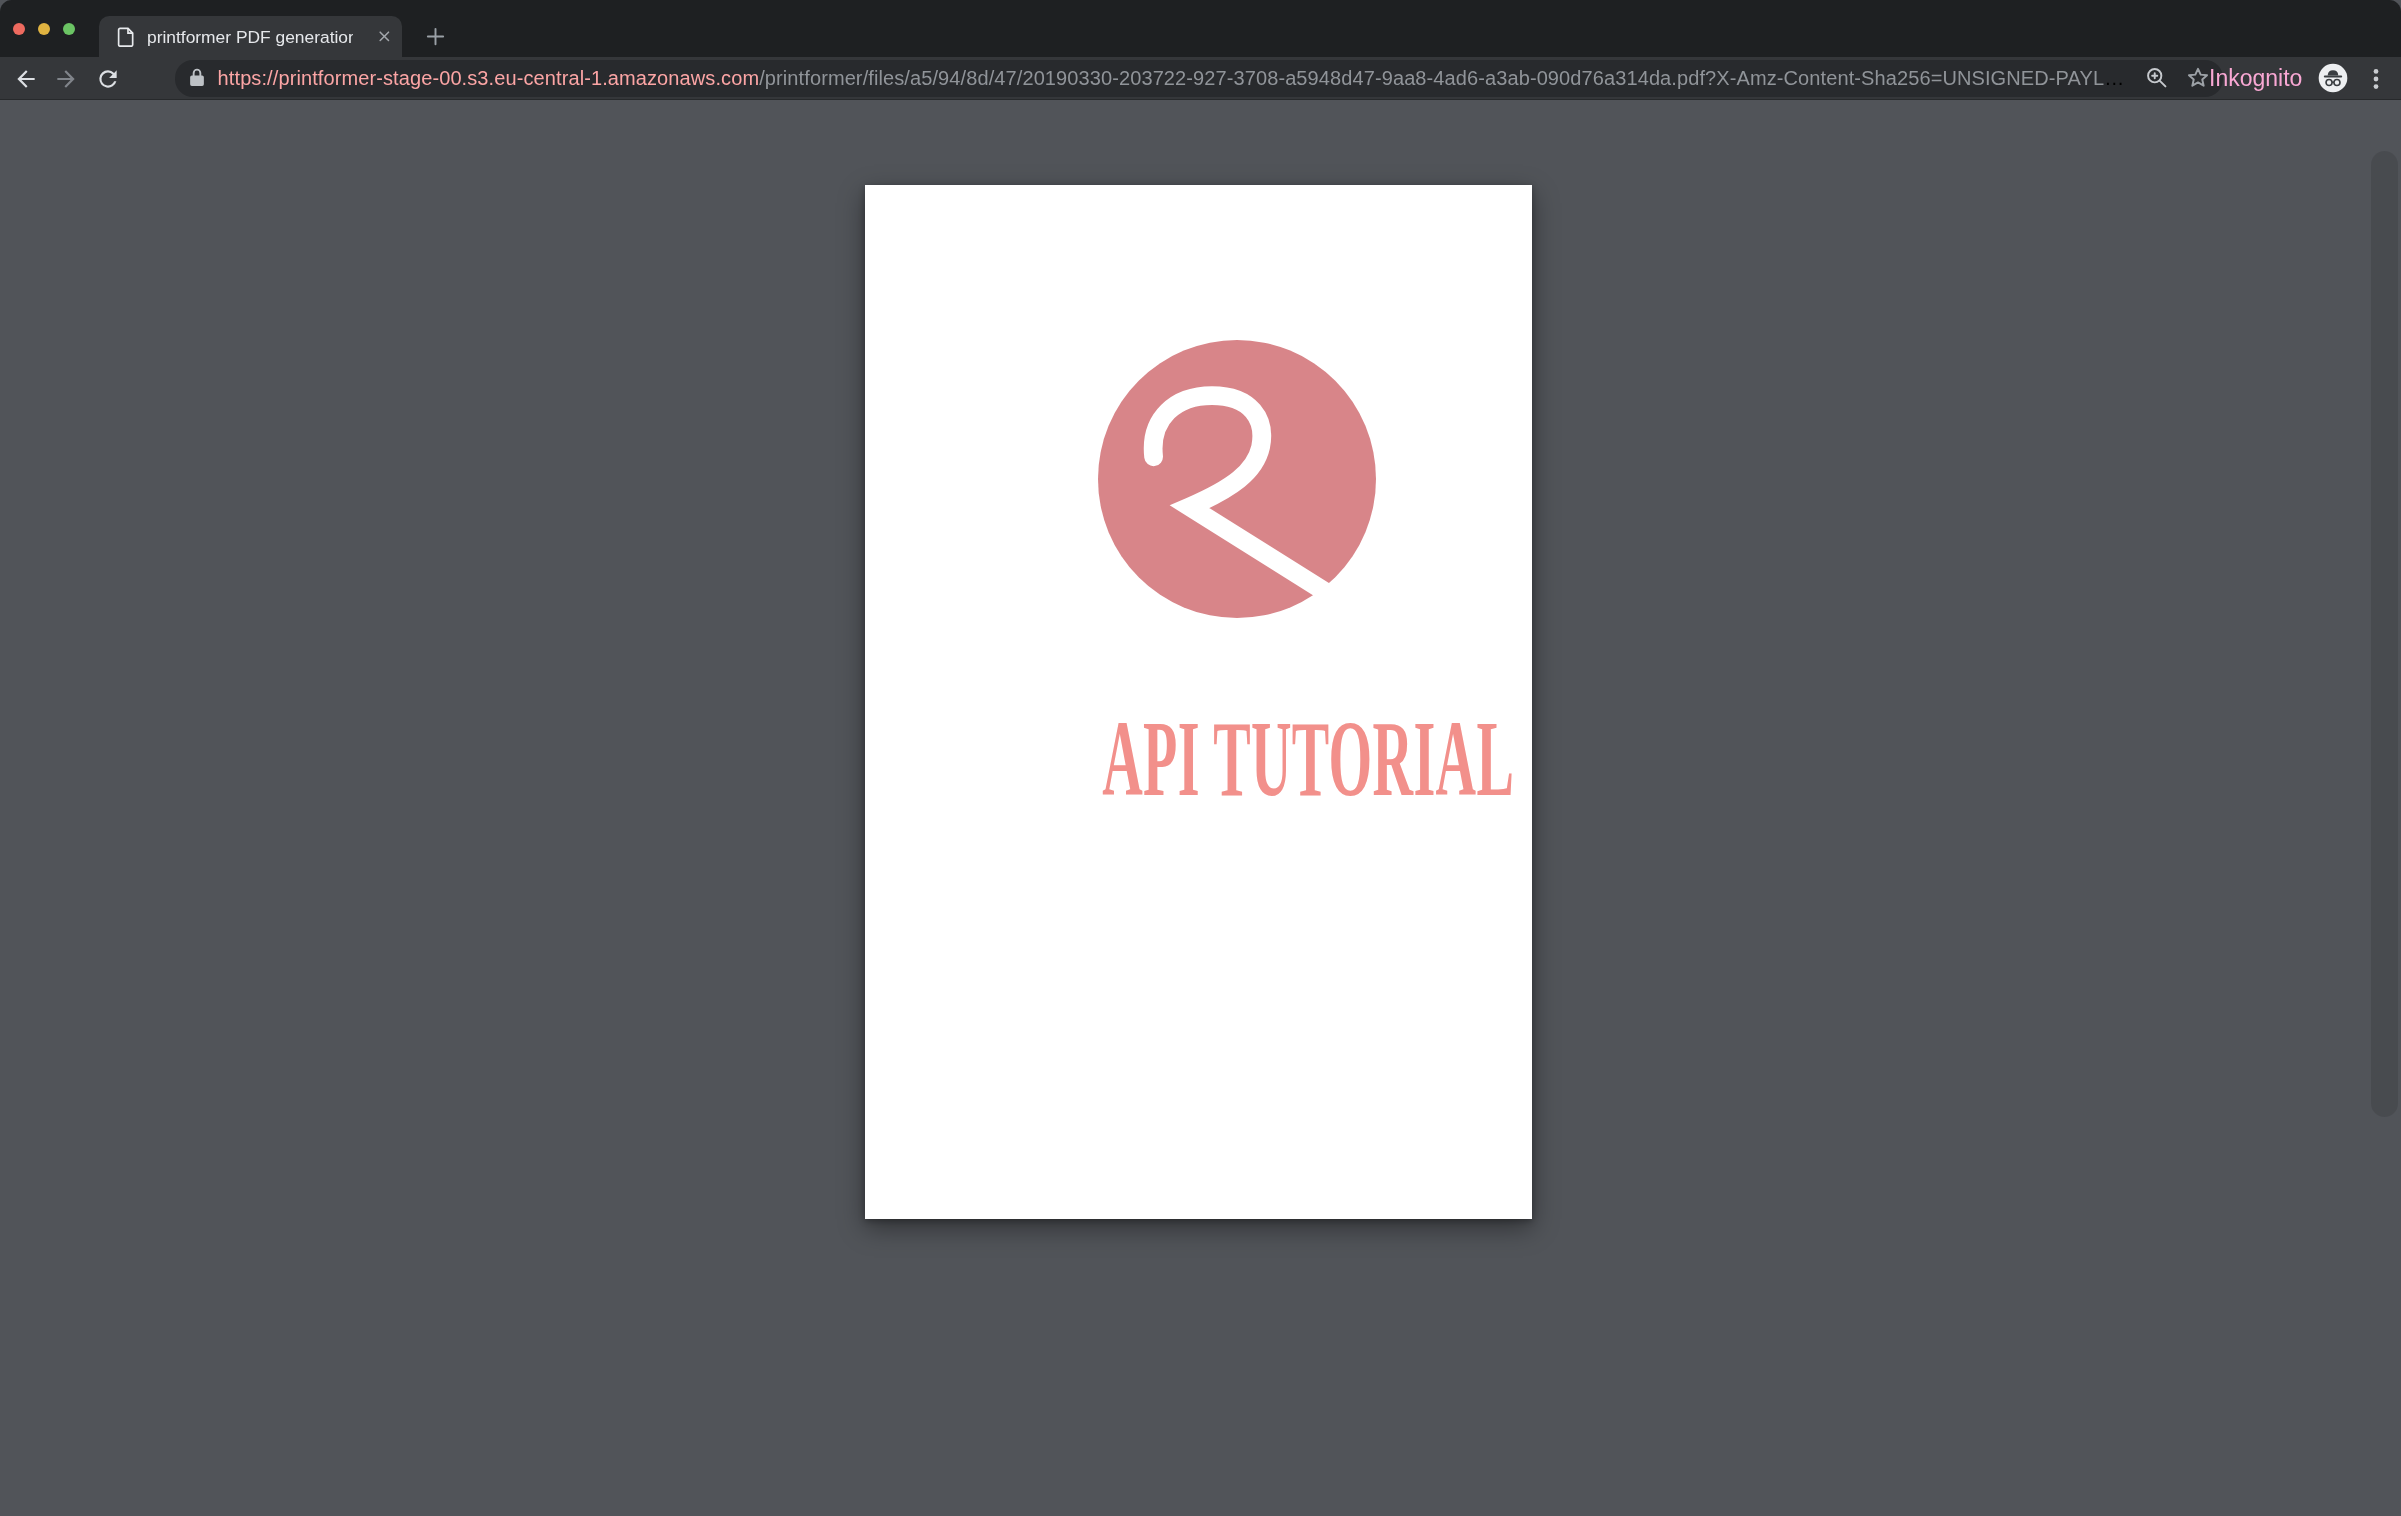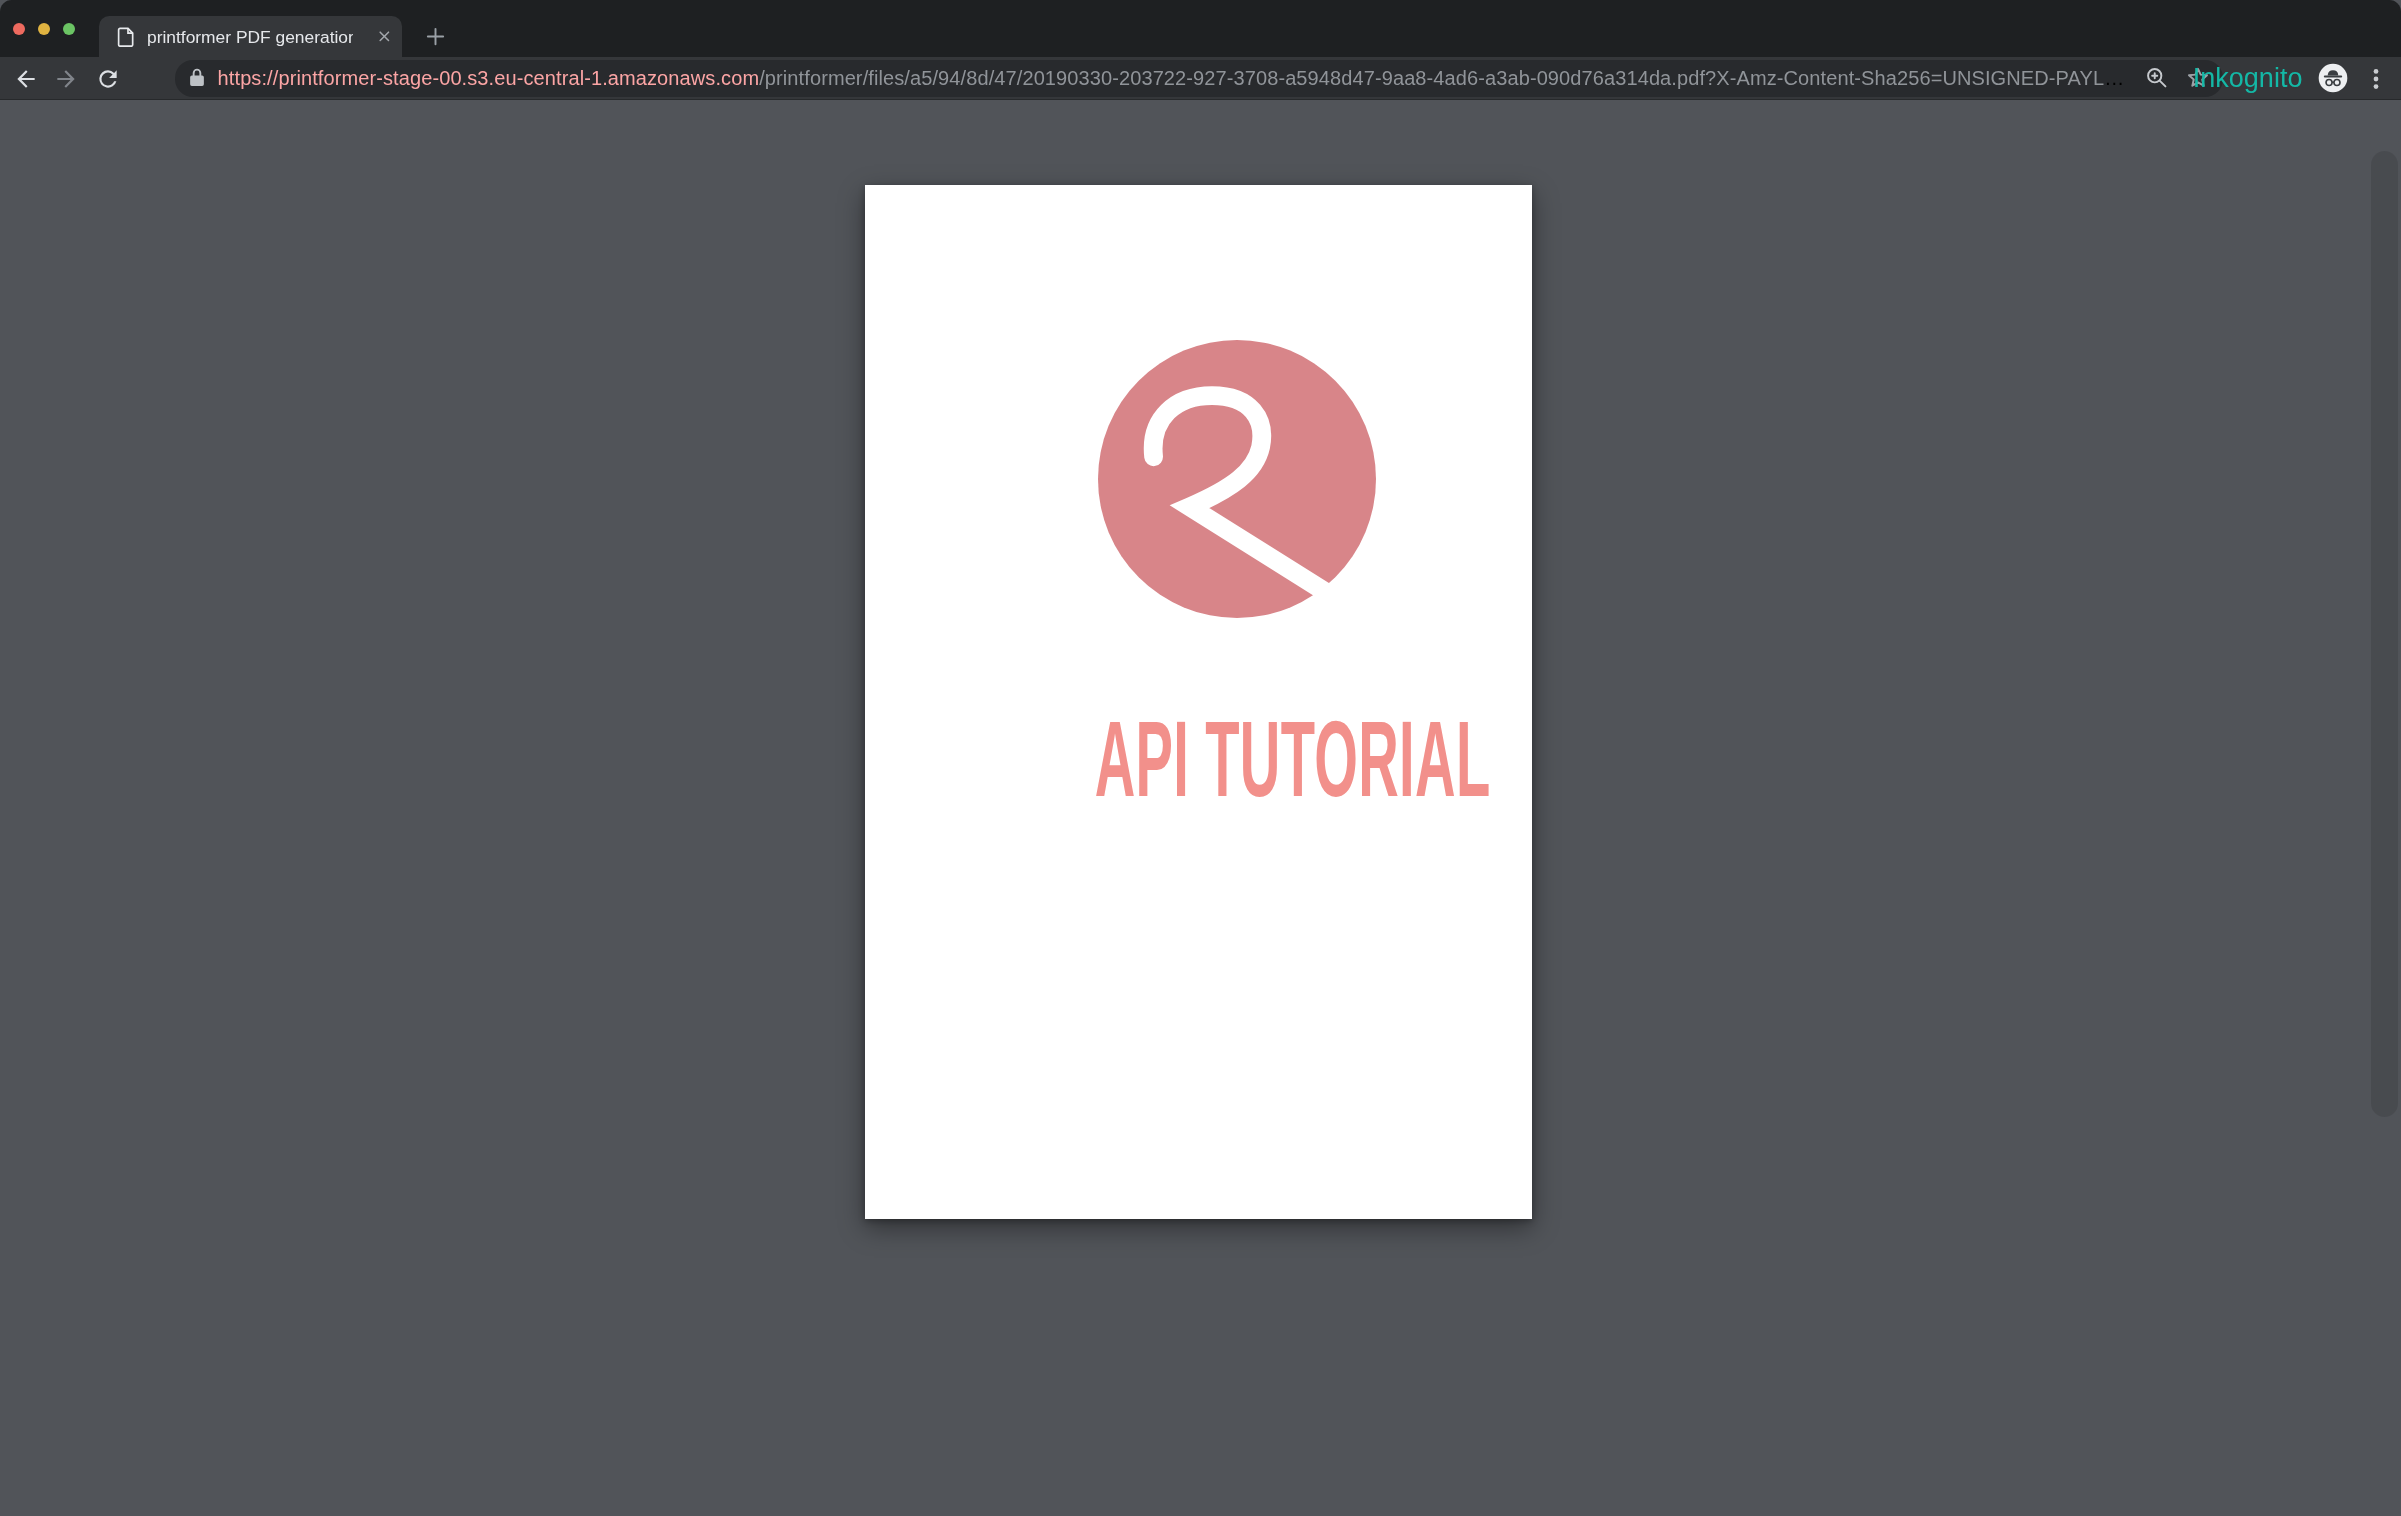--- a/index.html
+++ b/index.html
@@ -45,27 +45,28 @@
   .urltext{
     flex:1 1 auto;min-width:0;overflow:hidden;white-space:nowrap;text-overflow:ellipsis;
     font-size:20px;letter-spacing:0.1px;
   }
   .url-domain{color:#fca5a5;}
   .url-path{color:#909499;}
   .pill-icons{flex:0 0 auto;display:flex;align-items:center;gap:16.7px;margin-left:11.6px;}
   .right-cluster{
     position:absolute;right:11.6px;top:0;height:43px;display:flex;align-items:center;gap:15.5px;
   }
-  .incog-label{font-size:27px;color:#14b8a6;}
+  .incog-label{font-size:23px;color:#f9a8d4;}
   .kebab{width:26px;height:26px;}
   
   .content{position:absolute;left:0;top:102px;width:100%;height:1415px;background:#515459;}
   .pdf-page{
     position:absolute;left:865px;top:83px;width:667px;height:1034px;background:#FFFFFF;
     box-shadow:0 9px 24.5px rgba(0,0,0,0.40), 0 1.9px 6.4px rgba(0,0,0,0.28);
+    font-family:Liberation Serif, serif;
   }
   .logo{position:absolute;left:233px;top:155px;width:278px;height:278px;}
   .pdf-title{
     position:absolute;left:0;top:520px;width:100%;text-align:center;
   }
   .pdf-title .cond{
     display:inline-block;font-size:108px;font-weight:bold;line-height:1;
     color:#F2908B;transform:translateX(47px) scaleX(0.52);transform-origin:center;
     letter-spacing:0.6px;white-space:nowrap;
   }

